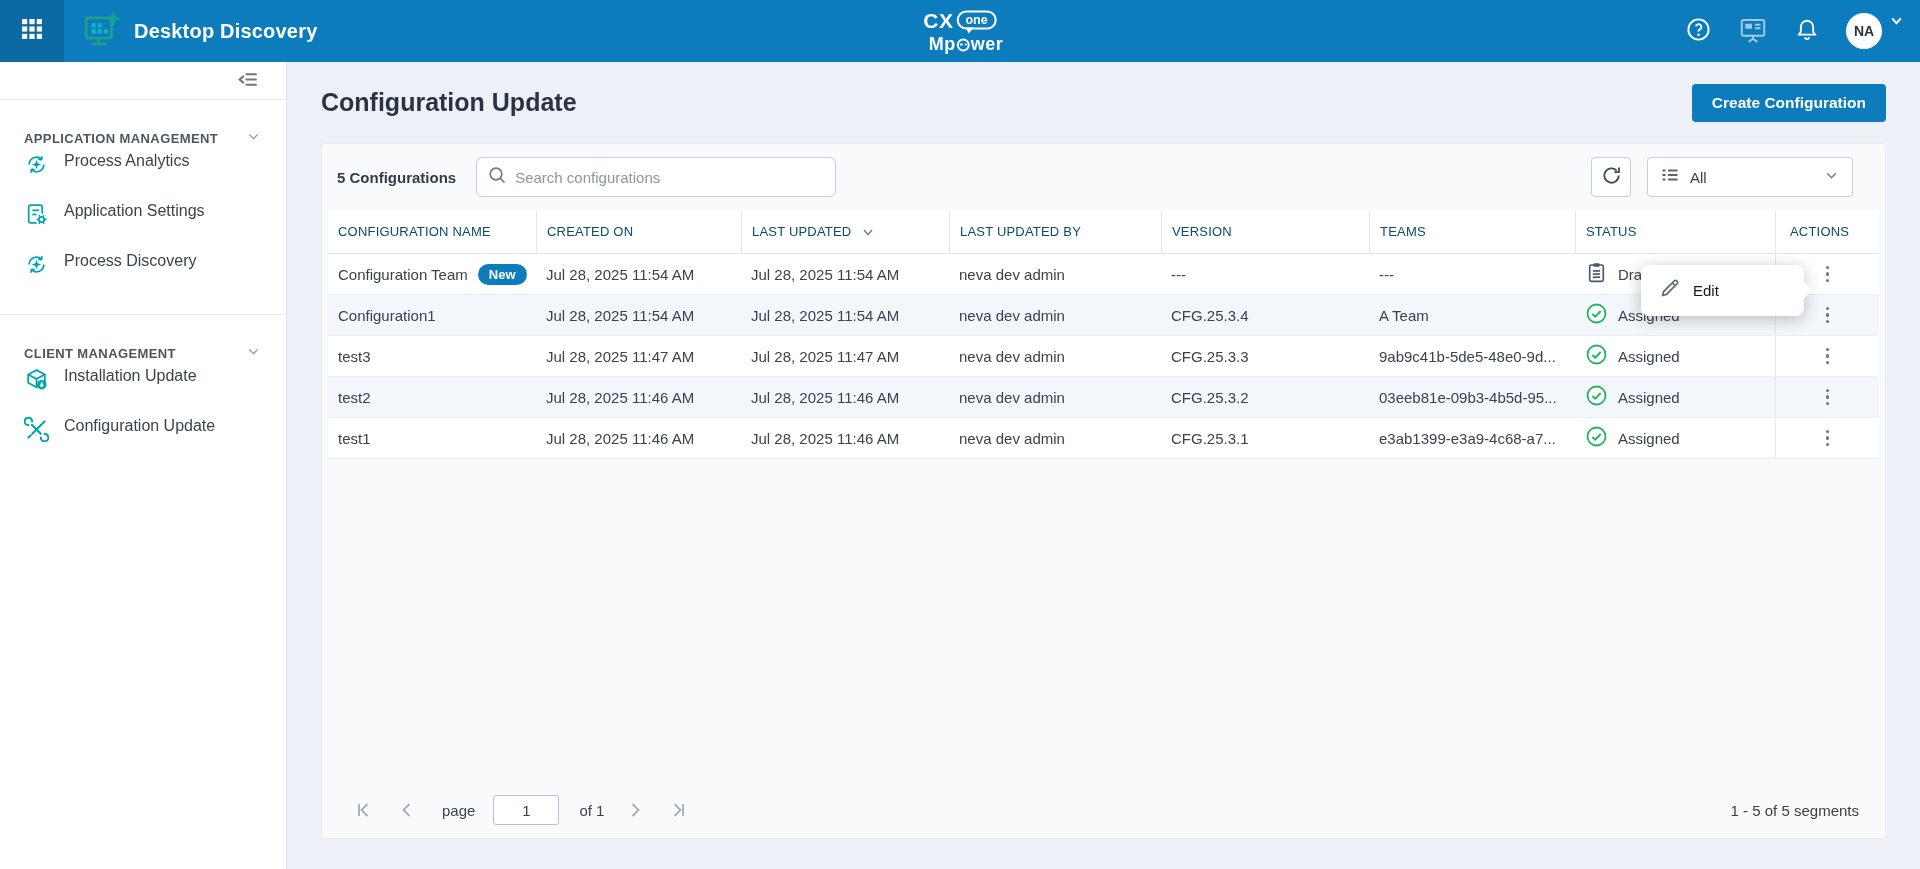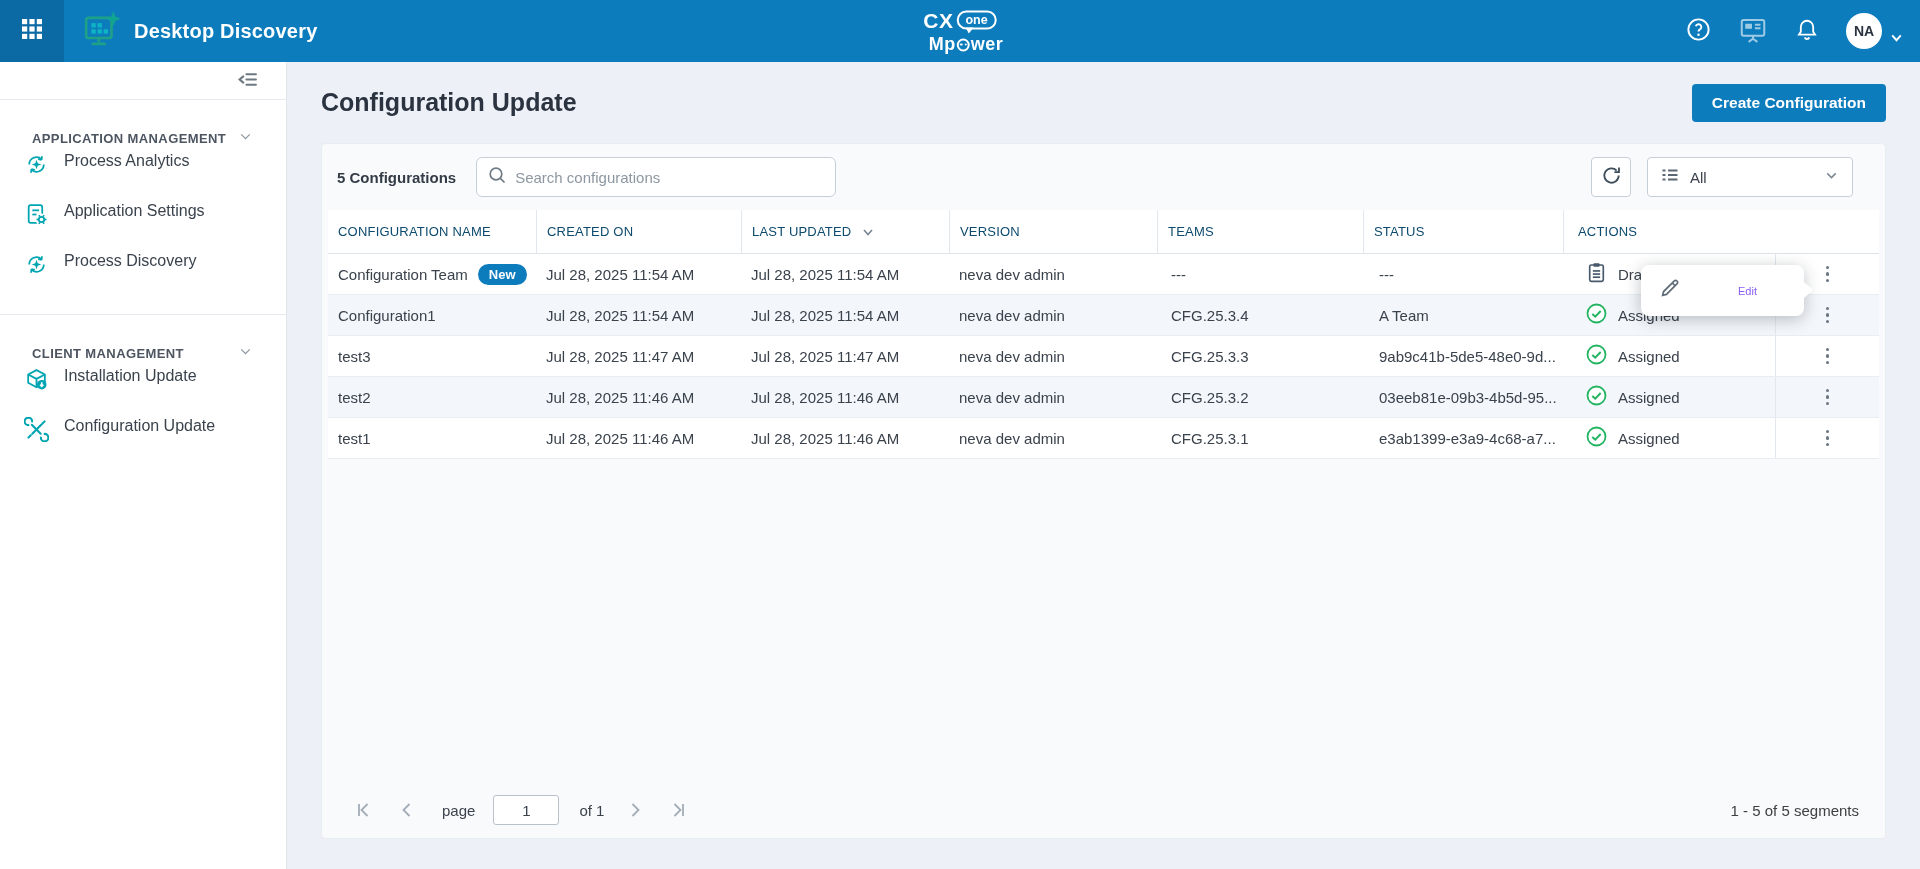--- a/index.html
+++ b/index.html
@@ -15,29 +15,29 @@
   .cx-logo { position:absolute; left:50%; top:50%; transform:translate(-50%,-50%); text-align:center; line-height:1; }
   .cx-top { display:flex; align-items:center; justify-content:center; gap:3px; }
   .cx { font-size:21px; font-weight:800; letter-spacing:.5px; }
   .one { font-size:12.5px; font-weight:700; border:2px solid #fff; border-radius:11px; padding:1px 7px 2px; position:relative; }
   .one::after { content:""; position:absolute; left:7px; bottom:-6px; border-left:3px solid transparent; border-right:5px solid transparent; border-top:6px solid #fff; }
   .cx-bottom { margin-top:4px; font-size:18px; font-weight:600; letter-spacing:.5px; display:flex; align-items:center; justify-content:center;padding-left:12px; }
   .robot-o { display:inline-flex; width:13px; height:13px; border:2px solid #fff; border-radius:50%; margin:0 1px; position:relative; top:1px; align-items:center; justify-content:center; gap:2px; }
   .robot-o i { width:2.5px; height:2.5px; background:#fff; border-radius:50%; }
   .topbar-right { margin-left:auto; display:flex; align-items:center; gap:26px; padding-right:16px; }
   .tb-icon-btn { background:none; border:none; cursor:pointer; display:flex; align-items:center; }
-  .avatar-wrap { display:flex; align-items:flex-end; gap:7px; cursor:pointer; }
+  .avatar-wrap { display:flex; align-items:flex-start; gap:7px; cursor:pointer; }
   .avatar { width:36px; height:36px; border-radius:50%; background:#fff; color:#2b3340; font-size:14px; font-weight:700; display:flex; align-items:center; justify-content:center; }
 
   
   .shell { display:flex; height:807px; }
   .sidebar { width:287px; background:#fff; border-right:1px solid #dfe5ea; flex:none; }
   .collapse-row { height:37px; display:flex; align-items:center; justify-content:flex-end; padding-right:28px; }
   .side-divider { border-top:1px solid #e6eaef; }
-  .side-section { margin-top:24px; padding:0 32px; height:28px; display:flex; align-items:center; justify-content:space-between; cursor:pointer; }
+  .side-section { margin-top:24px; padding:0 24px; height:28px; display:flex; align-items:center; justify-content:space-between; cursor:pointer; }
   .side-section-label { font-size:13px; font-weight:700; color:#4c5560; letter-spacing:.4px; }
   .side-item { height:50px; padding:0 24px; display:flex; align-items:flex-start; gap:15px; cursor:pointer; }
   .side-item-label { font-size:16px; color:#3a434d; }
   .side-gap { height:12px; }
 
   .main { flex:1; display:flex; flex-direction:column; padding:0 34px; background:#edf1f7; }
   .page-header { height:81px; flex:none; display:flex; align-items:center; justify-content:space-between; }
   .page-title { font-size:25px; font-weight:700; color:#2b3340; }
   .create-btn { height:38px; padding:0 20px; background:#0d7cbd; color:#ffffff; font-family:inherit; font-size:15.5px; font-weight:700; border:none; border-radius:4px; cursor:pointer;margin-left:36px; }
 
@@ -63,21 +63,21 @@
   .c1{width:208px;} .c2{width:205px;} .c3{width:208px;} .c4{width:212px;} .c5{width:208px;} .c6{width:206px;} .c7{width:200px;}
   .c8{flex:1; border-left:1px solid #e3e8ee; justify-content:center; padding-left:0;}
   .new-badge { margin-left:10px; background:#0d7cbd; color:#fff; font-size:13px; font-weight:700; border-radius:13px; padding:3px 11px; flex:none; }
   .status-cell { gap:10px; }
   .kebab { width:28px; height:34px; border:none; background:none; cursor:pointer; display:flex; flex-direction:column; align-items:center; justify-content:center; gap:3px; }
   .kebab i { width:3.6px; height:3.6px; border-radius:50%; background:#6a7580; }
 
   
   .edit-popover { position:absolute; left:1641px; top:265px; width:163px; height:51px; background:#fff; border-radius:8px; box-shadow:0 3px 16px rgba(25,35,45,.28); display:flex; align-items:center; padding:0 18px; gap:13px; z-index:50; cursor:pointer; }
   .edit-popover::after { content:""; position:absolute; right:-9px; top:17px; border-top:8px solid transparent; border-bottom:8px solid transparent; border-left:9px solid #fff; }
-  .edit-label { font-size:11px; font-weight:500; color:#8b5cf6;margin-left:45px; }
+  .edit-label { font-size:15px; font-weight:500; color:#0f172a; }
 
   
   .pagination { position:absolute; left:20px; right:26px; bottom:12px; height:32px; display:flex; align-items:center; color:#3c434d; font-size:15px; }
   .pg-btn { background:none; border:none; cursor:pointer; color:#a3adb7; display:flex; align-items:center; padding:0; }
   .pg-first{ margin-left:12px; } .pg-prev{ margin-left:24px; }
   .pg-word { margin-left:26px; }
   .pg-input { margin-left:18px; width:66px; height:30px; border:1px solid #b9c2cb; border-radius:3px; text-align:center; font-family:inherit; font-size:15px; color:#3a424c; background:#fff; outline:none; }
   .pg-of { margin-left:20px; }
   .pg-next{ margin-left:22px; } .pg-last{ margin-left:24px; }
   .pg-summary { margin-left:auto; font-size:15px; color:#404040; }
@@ -339,20 +339,21 @@
             <div class="th c1">CONFIGURATION NAME</div>
             <div class="th c2">CREATED ON</div>
             <div class="th c3">
               <span>LAST UPDATED</span>
               <span style="margin-left:10px;display:flex;">
                 <svg width="14" height="14" viewBox="0 0 14 14" fill="none" stroke="#7a8590" stroke-width="1.6">
                     <polyline points="3 5 7 9.5 11 5"></polyline>
                   </svg>
               </span>
             </div>
+            <div class="th c4">LAST UPDATED BY</div>
             <div class="th c5">VERSION</div>
             <div class="th c6">TEAMS</div>
             <div class="th c7">STATUS</div>
             <div class="th c8" style="justify-content:flex-start;padding-left:14px;">ACTIONS</div>
           </div>
 
           <div>
 
             <div class="row">
               <div class="td c1">

